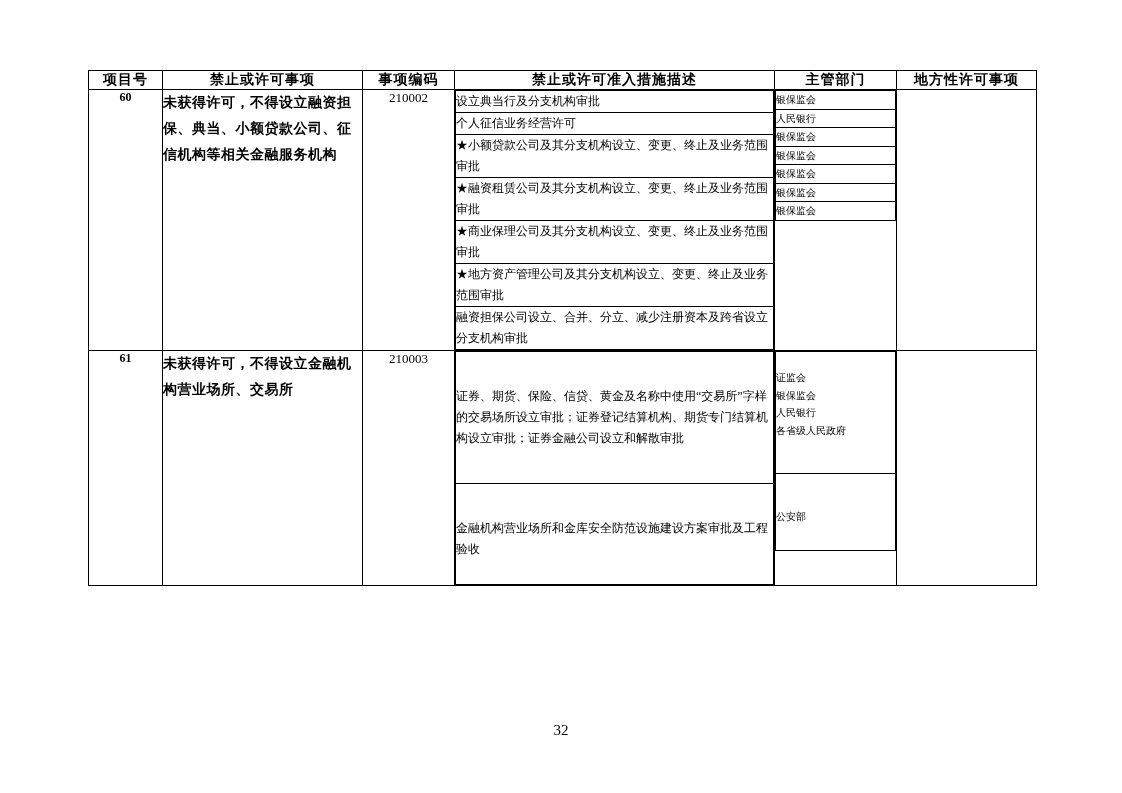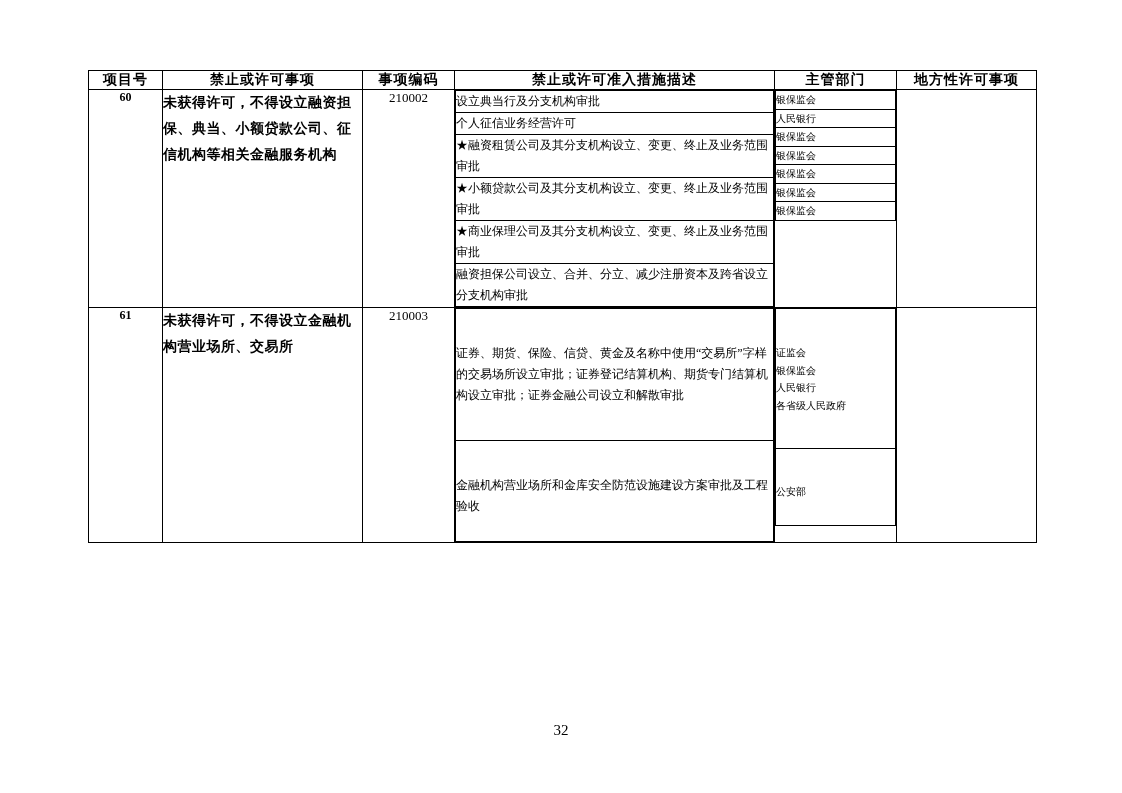--- a/index.html
+++ b/index.html
@@ -139,27 +139,30 @@
         <td class="measures-cell">
           <table class="sub-table">
             <tbody>
                 <tr>
                   <td class="m-row">设立典当行及分支机构审批</td>
                 </tr>
             <tr>
                   <td class="m-row">个人征信业务经营许可</td>
                 </tr>
             <tr>
+                  <td class="m-row">★小额贷款公司及其分支机构设立、变更、终止及业务范围审批</td>
+                </tr>
+            <tr>
                   <td class="m-row">★融资租赁公司及其分支机构设立、变更、终止及业务范围审批</td>
                 </tr>
             <tr>
-                  <td class="m-row">★小额贷款公司及其分支机构设立、变更、终止及业务范围审批</td>
-                </tr>
-            <tr>
                   <td class="m-row">★商业保理公司及其分支机构设立、变更、终止及业务范围审批</td>
+                </tr>
+            <tr>
+                  <td class="m-row">★地方资产管理公司及其分支机构设立、变更、终止及业务范围审批</td>
                 </tr>
             <tr>
                   <td class="m-row">融资担保公司设立、合并、分立、减少注册资本及跨省设立分支机构审批</td>
                 </tr>
           </tbody>
             </table>
         </td>
         <td class="dept-cell">
           <table class="sub-table">
             <tbody>
@@ -203,21 +206,21 @@
             <tr>
                   <td class="m-row" style="padding-top:34px;padding-bottom:24px;">金融机构营业场所和金库安全防范设施建设方案审批及工程验收</td>
                 </tr>
           </tbody>
             </table>
         </td>
         <td class="dept-cell">
           <table class="sub-table">
             <tbody>
                 <tr>
-                  <td class="d-row" style="padding-top:35px;padding-bottom:34px;white-space:pre-line;">证监会
+                  <td class="d-row" style="padding-top:17px;padding-bottom:34px;white-space:pre-line;">证监会
 银保监会
 人民银行
 各省级人民政府</td>
                 </tr>
             <tr>
                   <td class="d-row" style="padding-top:34px;padding-bottom:24px;white-space:pre-line;">公安部</td>
                 </tr>
           </tbody>
             </table>
         </td>

